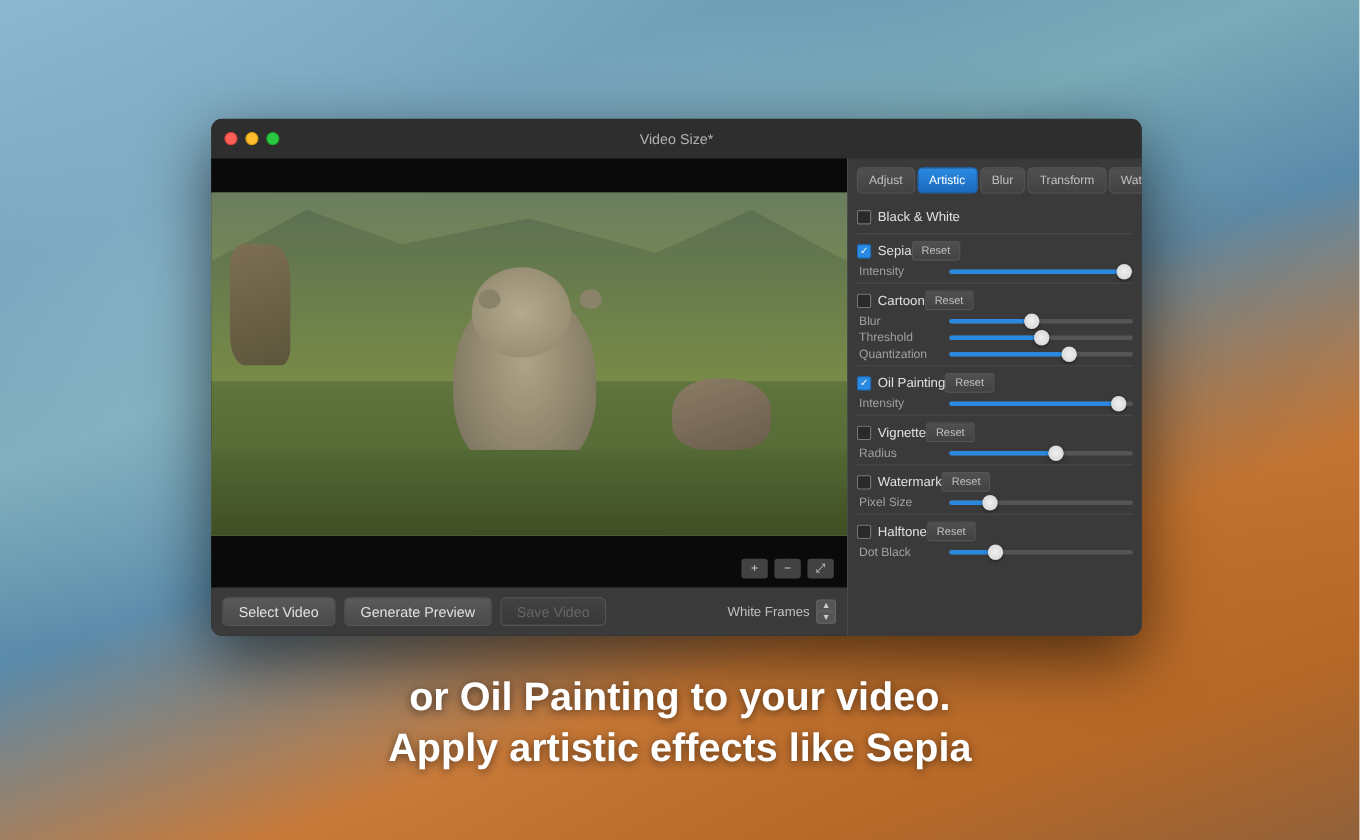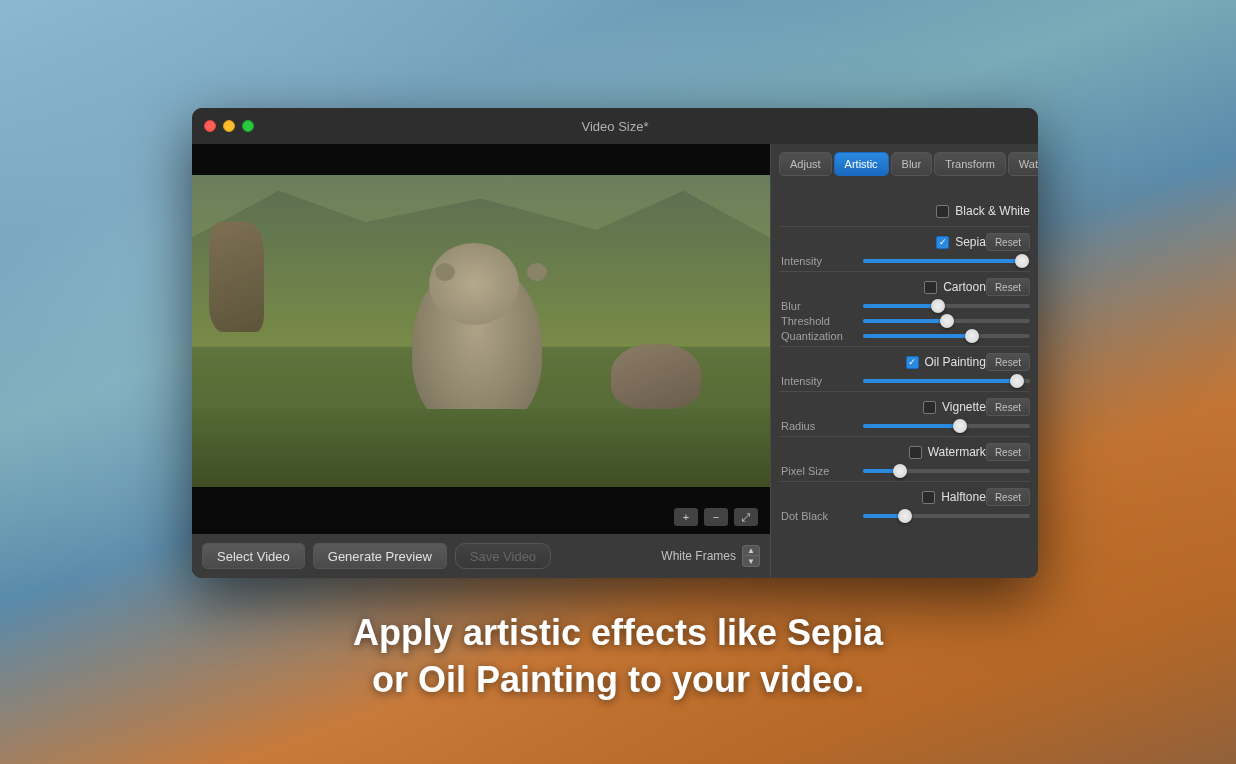--- a/index.html
+++ b/index.html
@@ -163,21 +163,20 @@
       color: #e0e0e0;
       font-size: 13px;
       cursor: pointer;
       white-space: nowrap;
     }
 
     .btn-action.disabled {
       background: linear-gradient(180deg, #424242 0%, #383838 100%);
       color: #666;
       cursor: default;
-      border-radius: 10px;
     }
 
     .browse-frames {
       margin-left: auto;
       display: flex;
       align-items: center;
       gap: 6px;
       color: #c0c0c0;
       font-size: 12px;
     }
@@ -208,21 +207,21 @@
       background: #3a3a3a;
       border-left: 1px solid #4a4a4a;
       display: flex;
       flex-direction: column;
       padding: 8px;
     }
 
     .tabs-row {
       display: flex;
       gap: 2px;
-      margin-bottom: 24px;
+      margin-bottom: 10px;
     }
 
     .tab {
       height: 24px;
       padding: 0 10px;
       border-radius: 5px;
       border: 1px solid #555;
       background: linear-gradient(180deg, #505050 0%, #424242 100%);
       color: #c0c0c0;
       font-size: 11px;
@@ -246,21 +245,21 @@
     }
 
     .effect-section {
       padding: 4px 0;
       border-bottom: 1px solid #4a4a4a;
     }
 
     .effect-header {
       display: flex;
       align-items: center;
-      justify-content: flex-end;
+      justify-content: flex-start;
       margin-bottom: 4px;
     }
 
     .effect-title-row {
       display: flex;
       align-items: center;
       gap: 6px;
     }
 
     .checkbox {
@@ -558,15 +557,15 @@
             </div>
           </div>
         </div>
 
       </div>
     </div>
   </div>
 </div>
 
 <div class="promo-text">
+  <div>or Oil Painting to your video.</div>
   <div>Apply artistic effects like Sepia</div>
-  <div>or Oil Painting to your video.</div>
 </div>
 
 </body></html>

